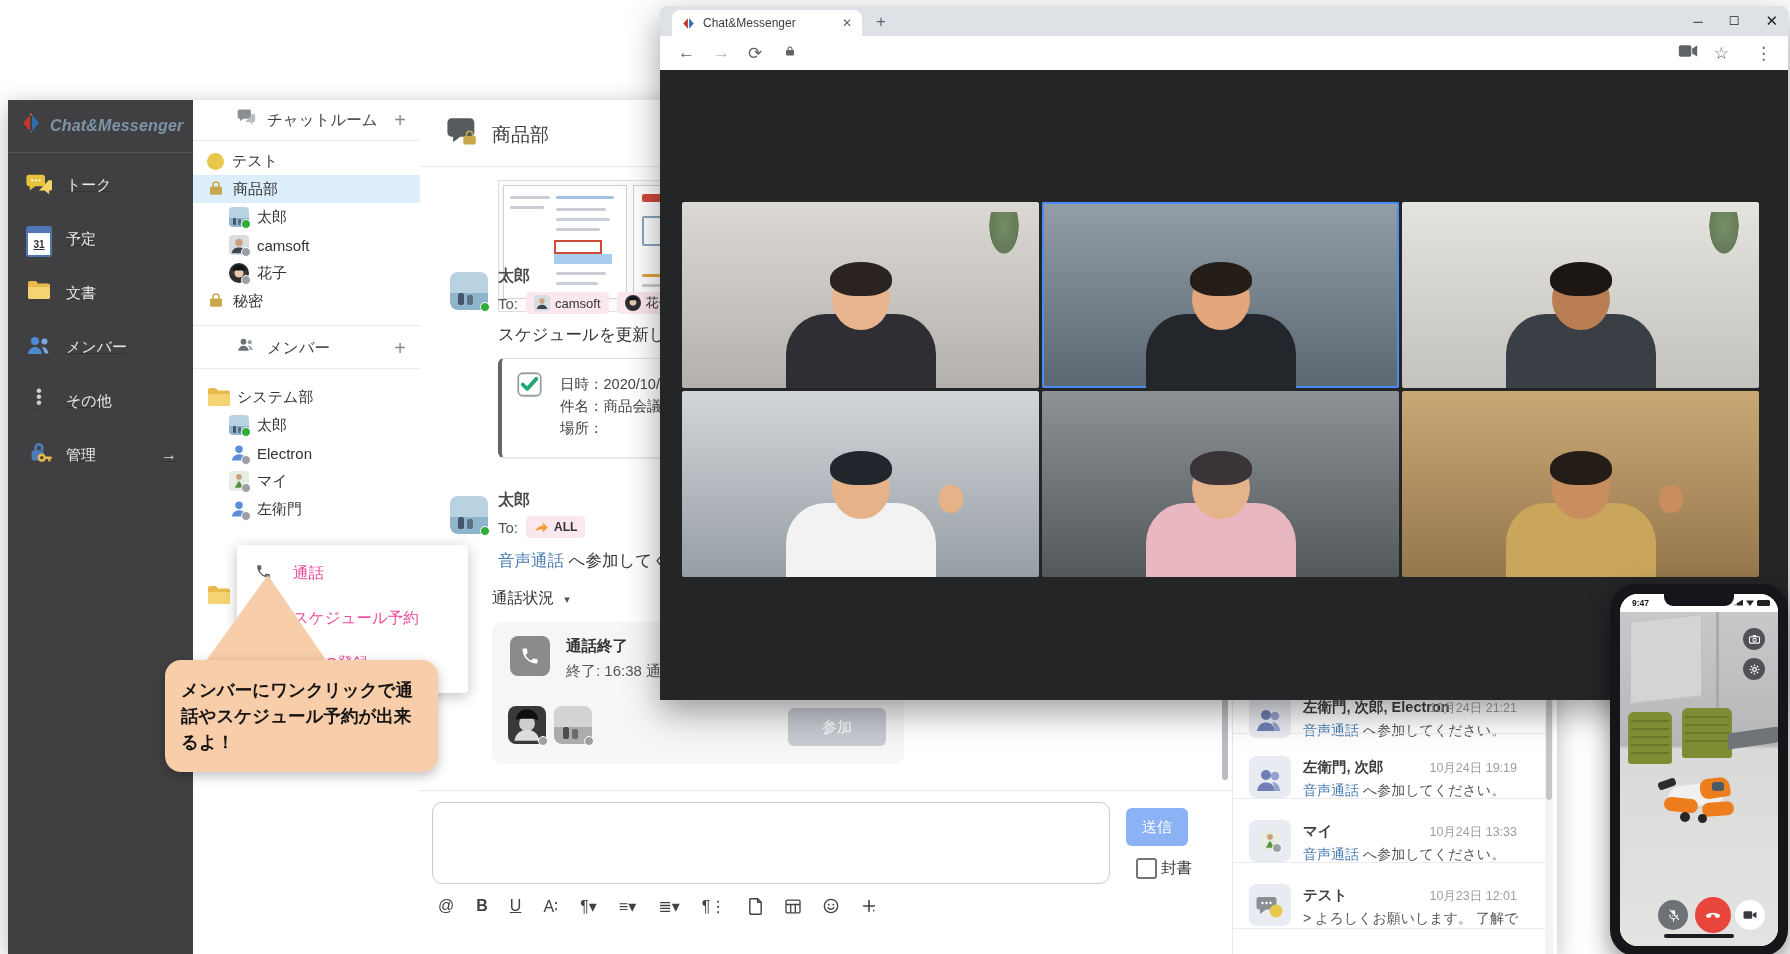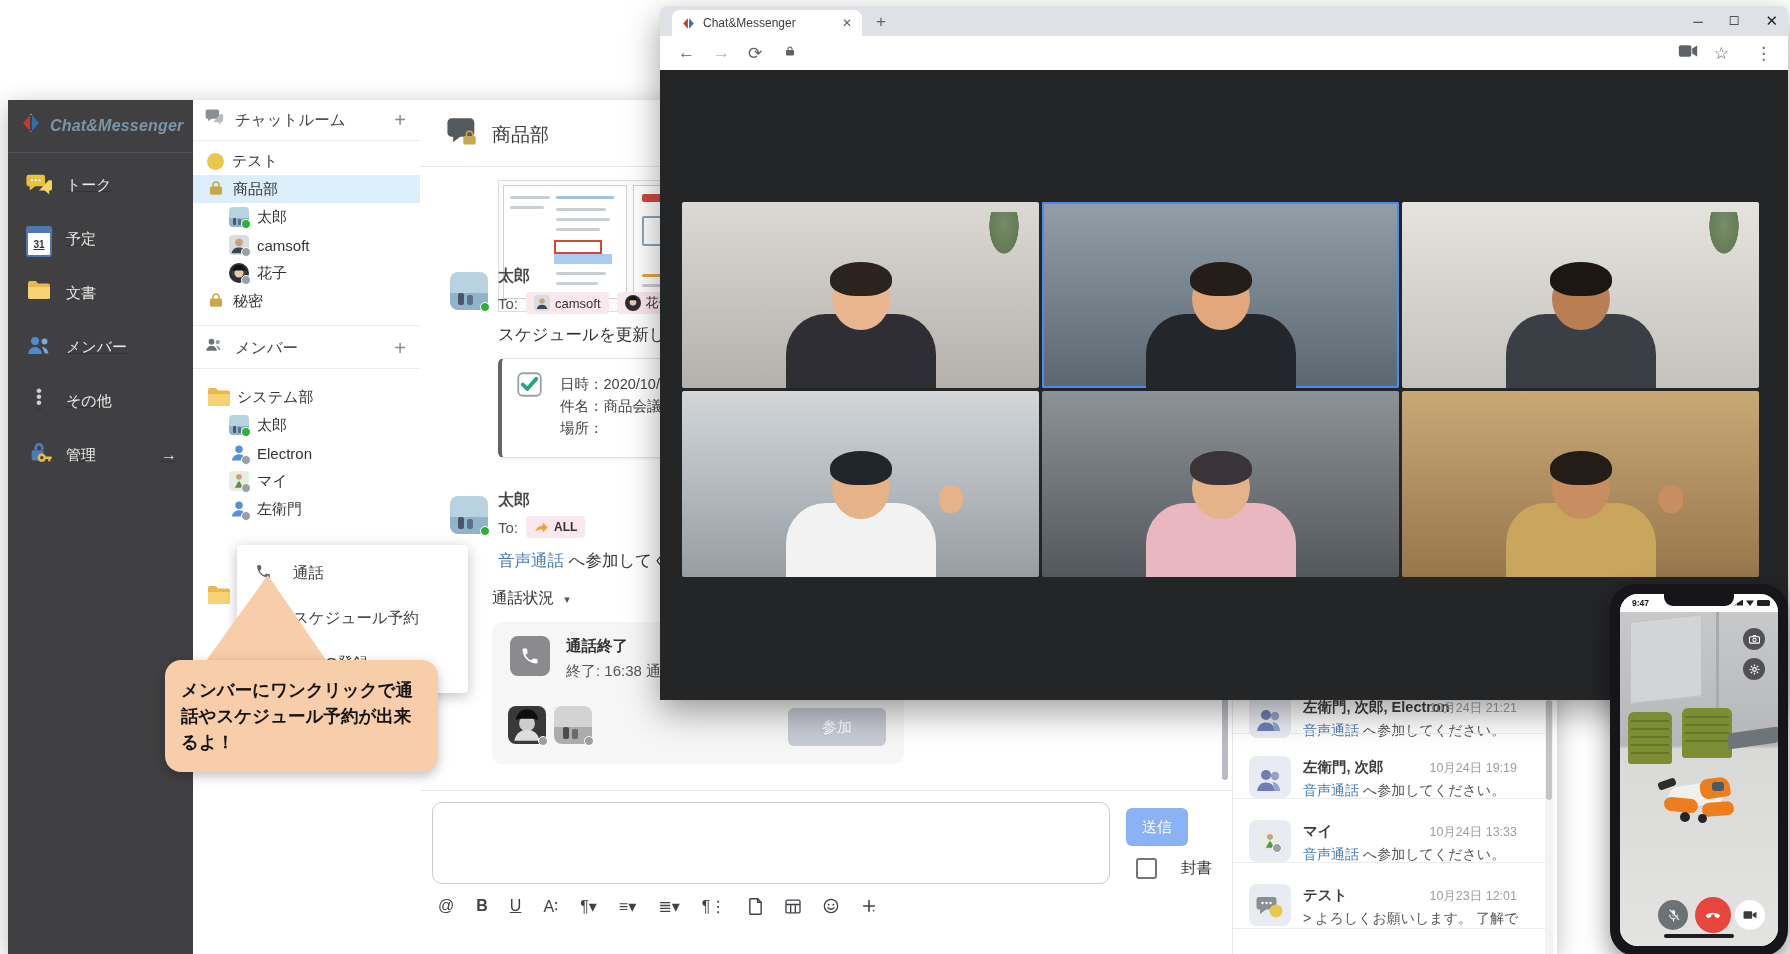--- a/index.html
+++ b/index.html
@@ -15,36 +15,36 @@
   .logo-txt{font-style:italic;font-weight:bold;font-size:16px;color:#7e94a6;margin-left:6px;letter-spacing:.2px;}
   .side-item{position:absolute;left:0;width:185px;height:50px;display:flex;align-items:center;cursor:pointer;text-decoration:underline;}
   .side-item .lbl{color:#e9e9e9;font-size:15px;margin-left:14px;}
   .side-ic{width:26px;height:26px;margin-left:18px;display:flex;align-items:flex-start;justify-content:center;flex:none;}
   .cal{width:22px;height:22px;background:#fff;border:2px solid #4f77b3;border-top:7px solid #4f77b3;border-radius:3px;
        font-size:10px;font-weight:bold;color:#333;display:flex;align-items:center;justify-content:center;}
   .dots3{color:#cfcfcf;font-size:17px;letter-spacing:0;line-height:6px;text-align:center;}
   .side-arrow{margin-left:auto;margin-right:16px;color:#ddd;font-size:16px;}
   
   .roomcol{position:absolute;left:185px;top:0;width:227px;height:854px;background:#fff;border-right:1px solid #e7e7e7;}
-  .colhead{height:40px;display:flex;align-items:center;border-bottom:1px solid #ececec;}
+  .colhead{height:40px;display:flex;align-items:center;border-bottom:1px solid #ececec;padding-left:32px;}
   .colhead .t{font-size:15.5px;color:#444;margin-left:8px;}
   .plus{margin-left:auto;margin-right:14px;color:#8a8a8a;font-size:20px;font-weight:300;cursor:pointer;}
   .lrow{height:28px;display:flex;align-items:center;font-size:15px;color:#333;cursor:pointer;position:relative;}
   .lrow.sel{background:#dceef9;}
   .lrow .nm{margin-left:8px;white-space:nowrap;}
   .av{position:relative;flex:none;border-radius:4px;}
   .dot{position:absolute;right:-2px;bottom:-2px;width:8px;height:8px;border-radius:50%;border:1.5px solid #fff;}
   .dot.g{background:#2fae3d;} .dot.k{background:#9aa0a6;}
   .secdiv{height:10px;border-bottom:1px solid #ececec;margin-bottom:2px;}
   
   .cmenu{position:absolute;left:237px;top:545px;width:231px;height:148px;background:#fff;border-radius:4px;
          box-shadow:0 3px 14px rgba(0,0,0,.25);z-index:5;}
   .cmenu .mi{position:absolute;left:0;width:100%;height:44px;display:flex;align-items:center;cursor:pointer;}
   .cmenu .mi .ic{width:22px;margin-left:18px;color:#5f6368;}
-  .cmenu .mi .ml{margin-left:16px;font-size:15.5px;color:#404040;white-space:nowrap;}
+  .cmenu .mi .ml{margin-left:16px;font-size:15.5px;color:#ec4899;white-space:nowrap;}
   .tri{position:absolute;left:195px;top:570px;width:140px;height:100px;background:#f8cda9;
        clip-path:polygon(52% 5%,5.7% 95%,96% 95%);z-index:6;}
   .tip{position:absolute;left:165px;top:660px;width:273px;height:112px;background:#f8cda9;border-radius:16px;
        box-shadow:0 4px 12px rgba(0,0,0,.25);z-index:7;display:flex;align-items:center;}
   .tip .tx{margin:0 16px;font-size:17.5px;font-weight:bold;color:#141414;line-height:1.5;}
   
   .chat{position:absolute;left:412px;top:0;width:812px;height:854px;background:#fff;}
   .chat-head{position:absolute;left:0;top:0;width:100%;height:66px;border-bottom:1px solid #e8e8e8;}
   .chat-title{position:absolute;left:72px;top:22px;font-size:19px;color:#3c3c3c;}
   .thumb{position:absolute;left:78px;top:80px;width:270px;height:122px;background:#fbfbfb;border:1px solid #ddd;
@@ -64,21 +64,21 @@
   .ph-tile{position:absolute;left:18px;top:14px;width:40px;height:40px;background:#8b8b8e;border-radius:8px;
            display:flex;align-items:center;justify-content:center;}
   .join{position:absolute;right:18px;top:86px;width:98px;height:38px;background:#c6cad1;border:none;border-radius:6px;
         color:#fff;font-size:15px;cursor:pointer;font-family:inherit;}
   .gray-av{position:relative;width:38px;height:38px;border-radius:8px;filter:grayscale(1);}
   .vsb{position:absolute;border-radius:3px;background:#b9bdc1;}
   .comp-div{position:absolute;left:0;top:690px;width:812px;border-top:1px solid #e9e9e9;}
   .inputbox{position:absolute;left:12px;top:702px;width:676px;height:80px;border:1.5px solid #c9ccd1;border-radius:10px;background:#fff;}
   .send{position:absolute;left:706px;top:708px;width:62px;height:38px;background:#8ab2f5;color:#fff;border:none;
         border-radius:6px;font-size:15px;cursor:pointer;font-family:inherit;}
-  .seal{position:absolute;left:716px;top:758px;display:flex;align-items:center;gap:24px;font-size:15.5px;color:#333;}
+  .seal{position:absolute;left:716px;top:758px;display:flex;align-items:center;gap:4px;font-size:15.5px;color:#333;}
   .cb{width:17px;height:17px;border:2px solid #757575;border-radius:3px;background:#fff;}
   .tbar{position:absolute;left:18px;top:792px;height:28px;display:flex;align-items:center;gap:22px;}
   .tbi{font-size:16px;color:#3f4347;cursor:pointer;display:flex;align-items:center;white-space:nowrap;}
   .tbi.b{font-weight:bold;} .tbi.u{text-decoration:underline;}
   
   .rpane{position:absolute;left:1224px;top:0;width:324px;height:854px;background:#fff;border-left:1px solid #e8e8e8;}
   .rrow{position:absolute;left:0;width:312px;cursor:pointer;}
   .rsep{position:absolute;left:0;width:312px;border-top:1px solid #ececec;}
   .rtitle{position:absolute;left:70px;font-size:14.5px;font-weight:bold;color:#3d3d3d;white-space:nowrap;}
   .rdate{position:absolute;right:28px;font-size:12.5px;color:#98a0a6;}

